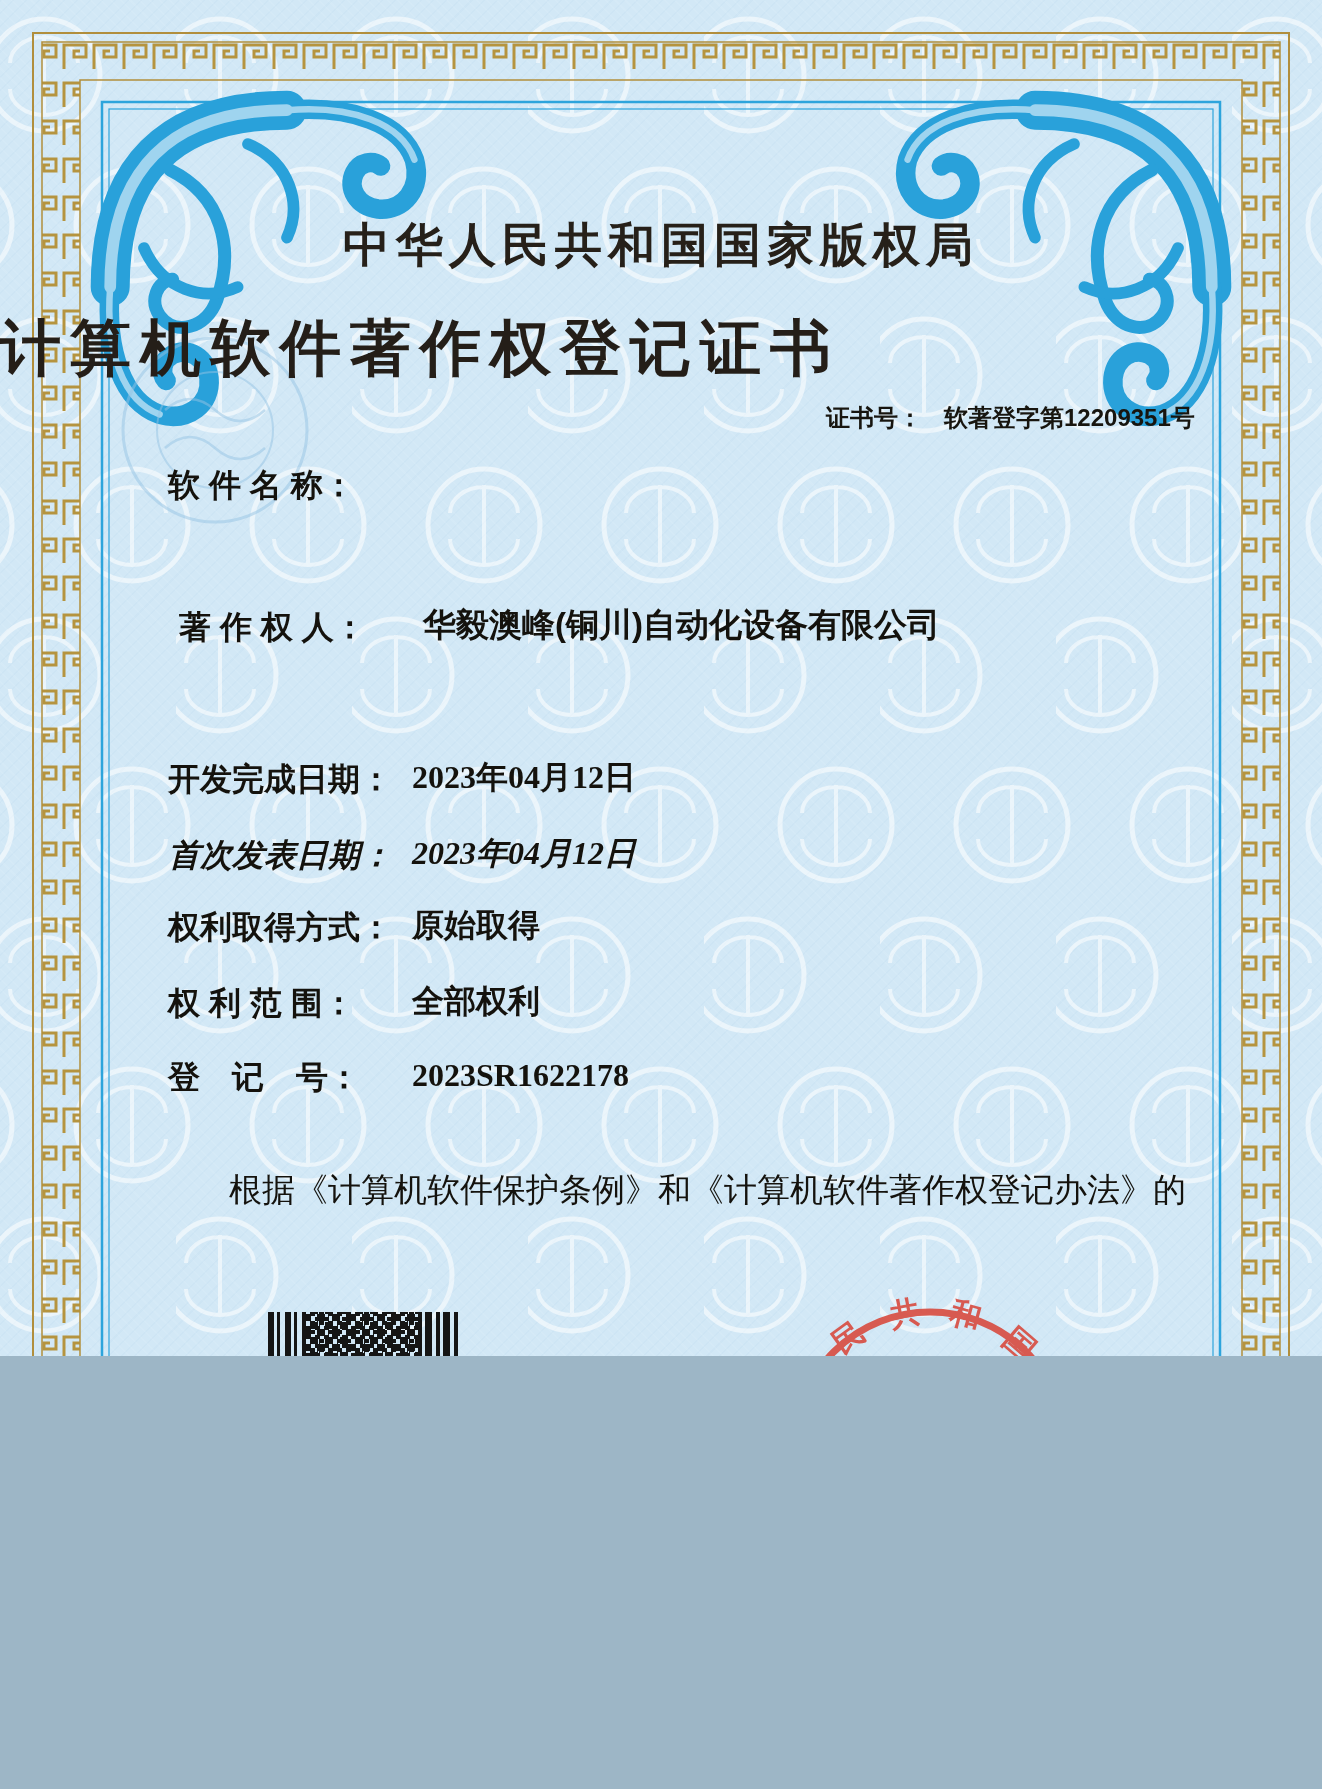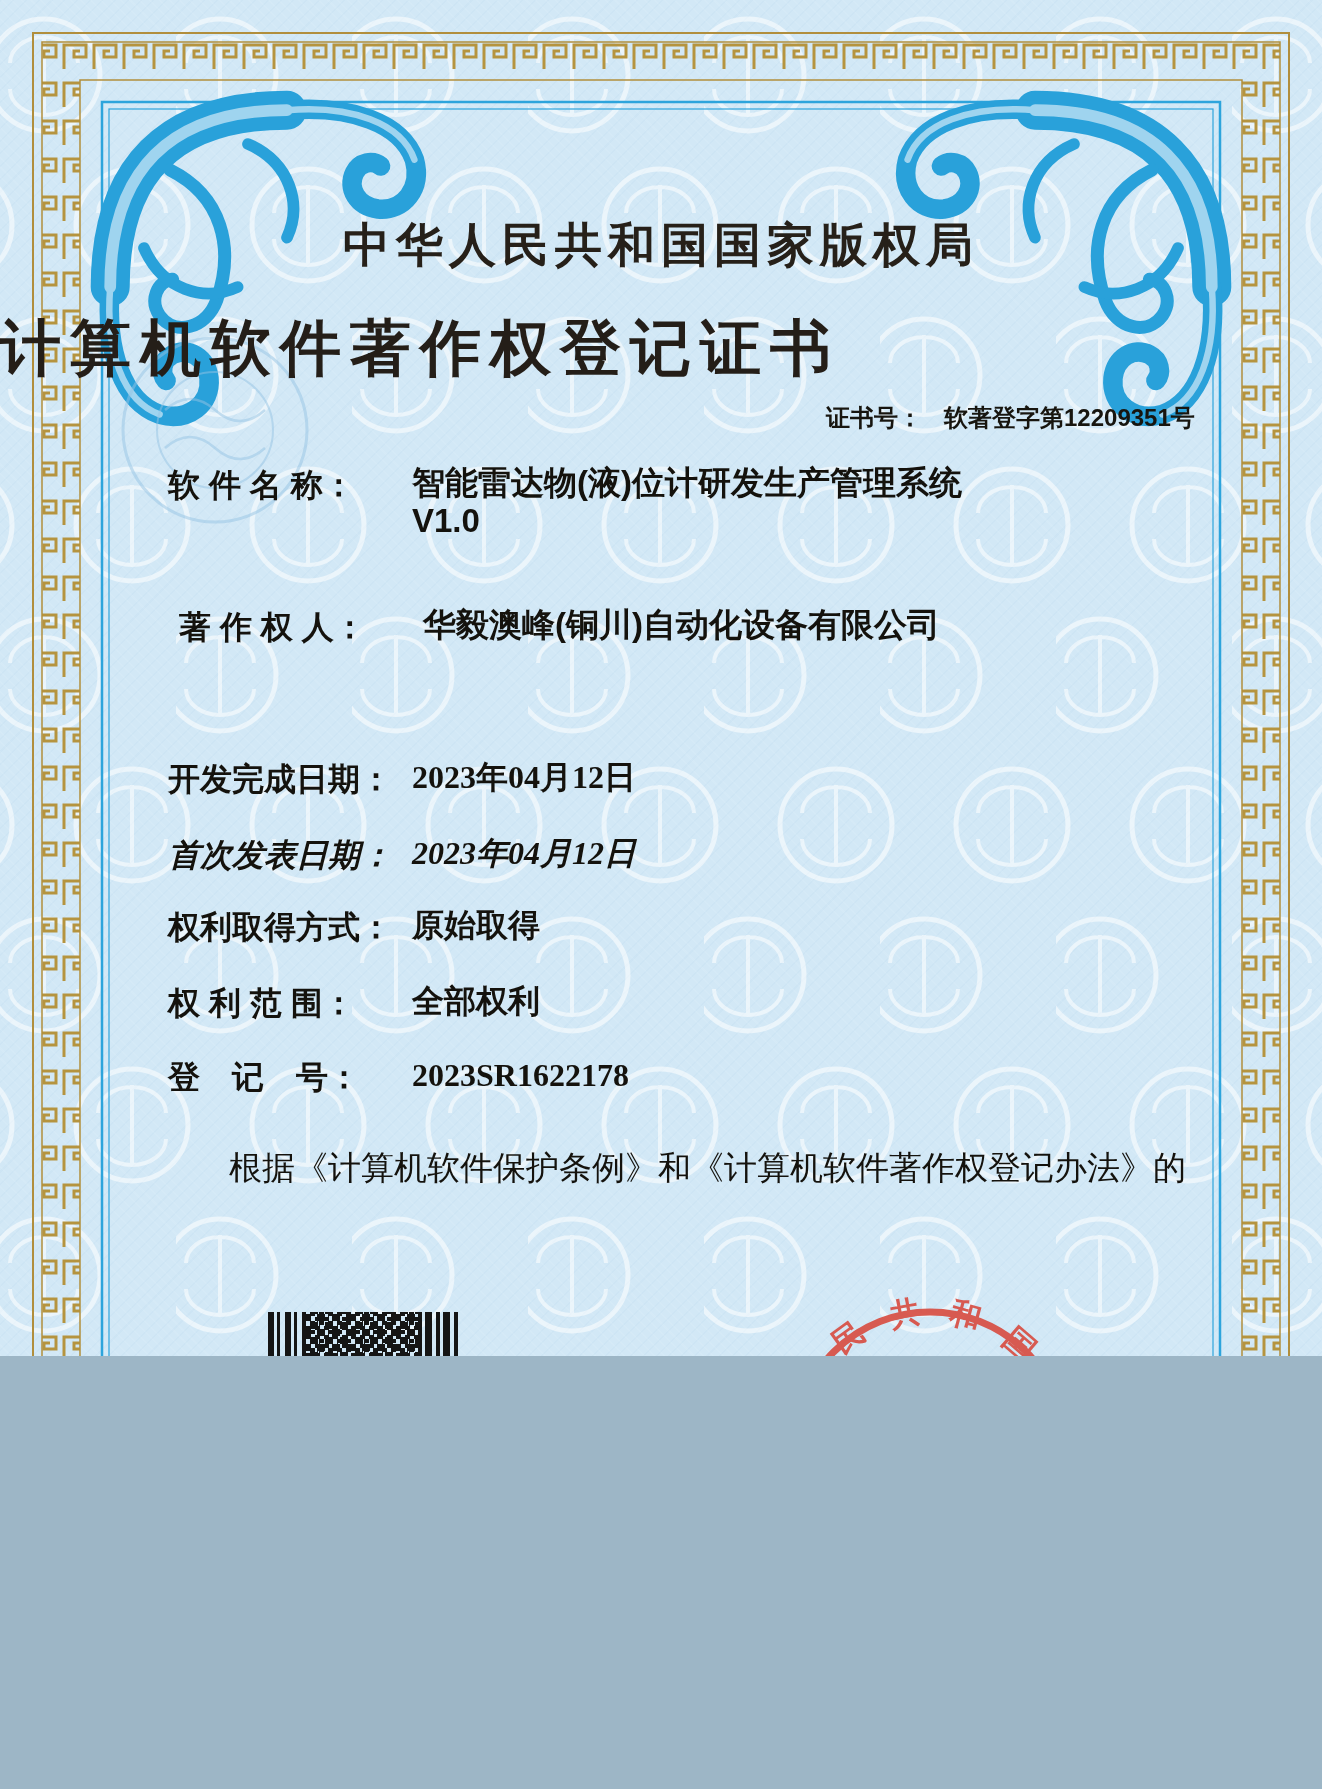--- a/index.html
+++ b/index.html
@@ -43,21 +43,21 @@
   }
   .row .val.serif{
     font-family:"Liberation Serif","DejaVu Serif",serif;font-weight:600;font-size:32px;
   }
   .r0{top:464px;} .r1{top:606px;margin-left:11px;} .r2{top:758px;} .r3{top:834px;font-style:italic;}
   .r4{top:906px;} .r5{top:982px;} .r6{top:1056px;}
 
   .para-line{
     position:absolute;left:171px;width:1030px;
     font-family:"Liberation Serif","DejaVu Serif",serif;
-    font-size:33px;color:#14120d;white-space:pre;
+    font-size:33px;color:#14120d;white-space:pre;margin-top:22px;
   }
   .p1{top:1146px;padding-left:58px;}
   .p2{top:1226px;}
 
   
   .barcode{position:absolute;left:268px;top:1312px;width:190px;height:71px;display:flex;}
   .bc-l{width:38px;height:100%;
     background-image:repeating-linear-gradient(90deg,#151515 0 6px,rgba(0,0,0,0) 6px 9px,#151515 9px 12px,rgba(0,0,0,0) 12px 17px);}
   .bc-m{width:112px;height:100%;
     background-image:
@@ -159,21 +159,21 @@
     </g>
   </svg>
 
   <div class="content">
 
     <div class="authority">中华人民共和国国家版权局</div>
     <div class="cert-title">计算机软件著作权登记证书</div>
 
     <div class="cert-no"><span>证书号：</span><span class="val">软著登字第12209351号</span></div>
 
-    <div class="row r0"><span class="lbl">软 件 名 称：</span><span class="val"><span style="display:block">智能雷达物(液)位计研发生产管理系统</span><span style="display:block">V1.0</span></span></div>
+    <div class="row r0"><span class="lbl">软 件 名 称：</span></div>
 
     <div class="row r1"><span class="lbl">著 作 权 人：</span><span class="val">华毅澳峰(铜川)自动化设备有限公司</span></div>
 
     <div class="row r2"><span class="lbl">开发完成日期：</span><span class="val serif">2023年04月12日</span></div>
 
     <div class="row r3"><span class="lbl">首次发表日期：</span><span class="val serif">2023年04月12日</span></div>
 
     <div class="row r5"><span class="lbl">权 利 范 围：</span><span class="val serif">全部权利</span></div>
 
     <div class="row r4"><span class="lbl">权利取得方式：</span><span class="val serif">原始取得</span></div>

